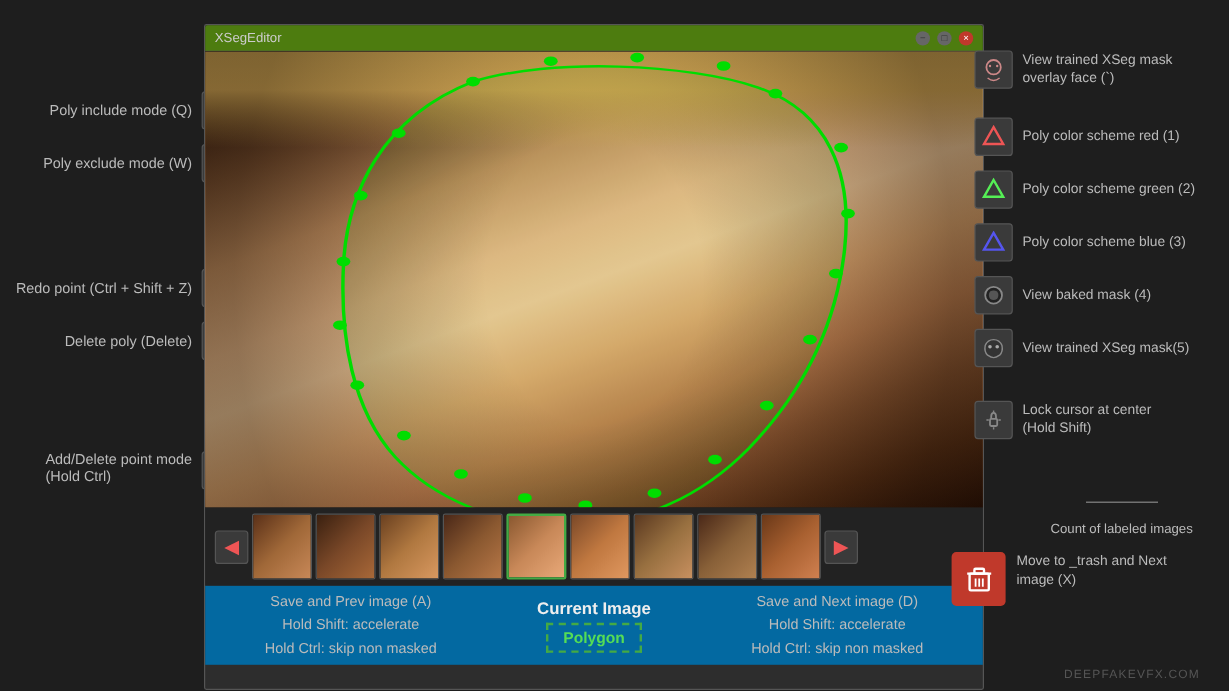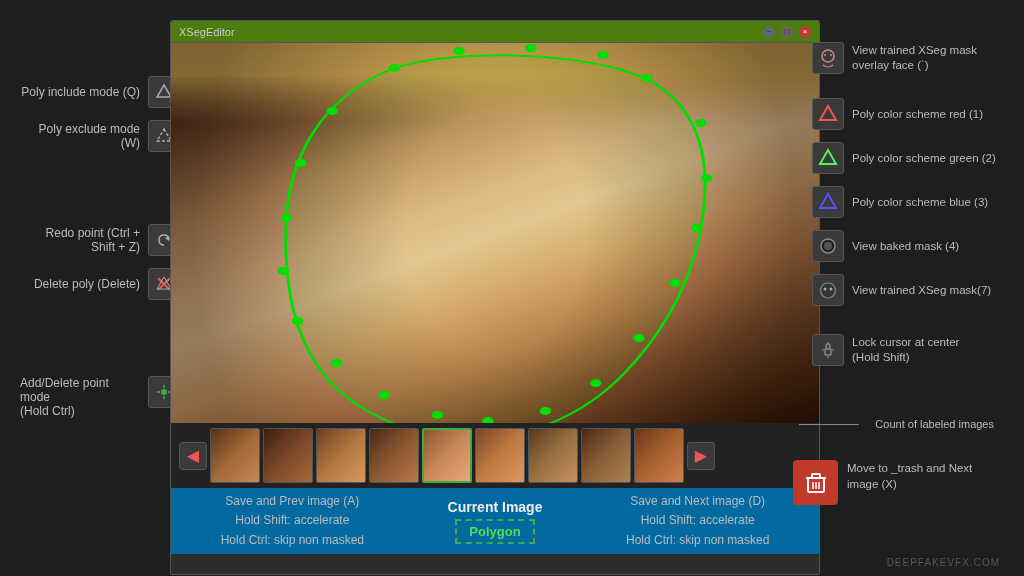--- a/index.html
+++ b/index.html
@@ -31,21 +31,21 @@
       flex-direction: column;
       justify-content: flex-start;
       gap: 0;
     }
 
     .left-item {
       display: flex;
       align-items: center;
       justify-content: flex-end;
       gap: 8px;
-      padding: 6px 20px;
+      padding: 6px 0;
     }
 
     .left-label {
       font-size: 12px;
       color: #bbb;
       text-align: right;
     }
 
     .tool-icon {
       width: 32px;
@@ -543,21 +543,21 @@
   </div>
 
   <div class="right-item">
     <div class="right-icon">
       <svg width="20" height="20" viewBox="0 0 20 20">
         <path d="M10 3 Q5 3 3 8 Q2 13 5 16 Q8 18 10 18 Q12 18 15 16 Q18 13 17 8 Q15 3 10 3" fill="#333" stroke="#888" stroke-width="1.2"></path>
         <circle cx="7" cy="9" r="1.5" fill="#aaa"></circle>
         <circle cx="13" cy="9" r="1.5" fill="#aaa"></circle>
       </svg>
     </div>
-    <span class="right-label">View trained XSeg mask(7)</span>
+    <span class="right-label">View trained XSeg mask(5)</span>
   </div>
 
   <div style="height:12px;"></div>
 
   <div class="right-item">
     <div class="right-icon">
       <svg width="20" height="20" viewBox="0 0 20 20">
         <rect x="7" y="9" width="6" height="6" fill="none" stroke="#888" stroke-width="1.5" rx="1"></rect>
         <path d="M8 9 L8 7 Q8 4 10 4 Q12 4 12 7 L12 9" fill="none" stroke="#888" stroke-width="1.5"></path>
         <line x1="4" y1="10" x2="6" y2="10" stroke="#888" stroke-width="1.2"></line>
@@ -578,19 +578,19 @@
       <rect x="9" y="4" width="8" height="4" rx="1" fill="none" stroke="white" stroke-width="2"></rect>
       <line x1="10" y1="12" x2="10" y2="19" stroke="white" stroke-width="1.5"></line>
       <line x1="13" y1="12" x2="13" y2="19" stroke="white" stroke-width="1.5"></line>
       <line x1="16" y1="12" x2="16" y2="19" stroke="white" stroke-width="1.5"></line>
     </svg>
   </div>
   <span class="trash-label">Move to _trash and Next<br>image (X)</span>
 </div>
 
 <div class="count-annotation">
-  <div style="position:relative; display:flex; align-items:center; gap:16px;">
+  <div style="position:relative; display:flex; align-items:center; gap:16px;flex-direction:column;">
     <div style="width:60px; height:1px; background:#888;"></div>
     <span class="count-annotation-text">Count of labeled images</span>
   </div>
 </div>
 
 <div class="watermark">DEEPFAKEVFX.COM</div>
 
 </body></html>

